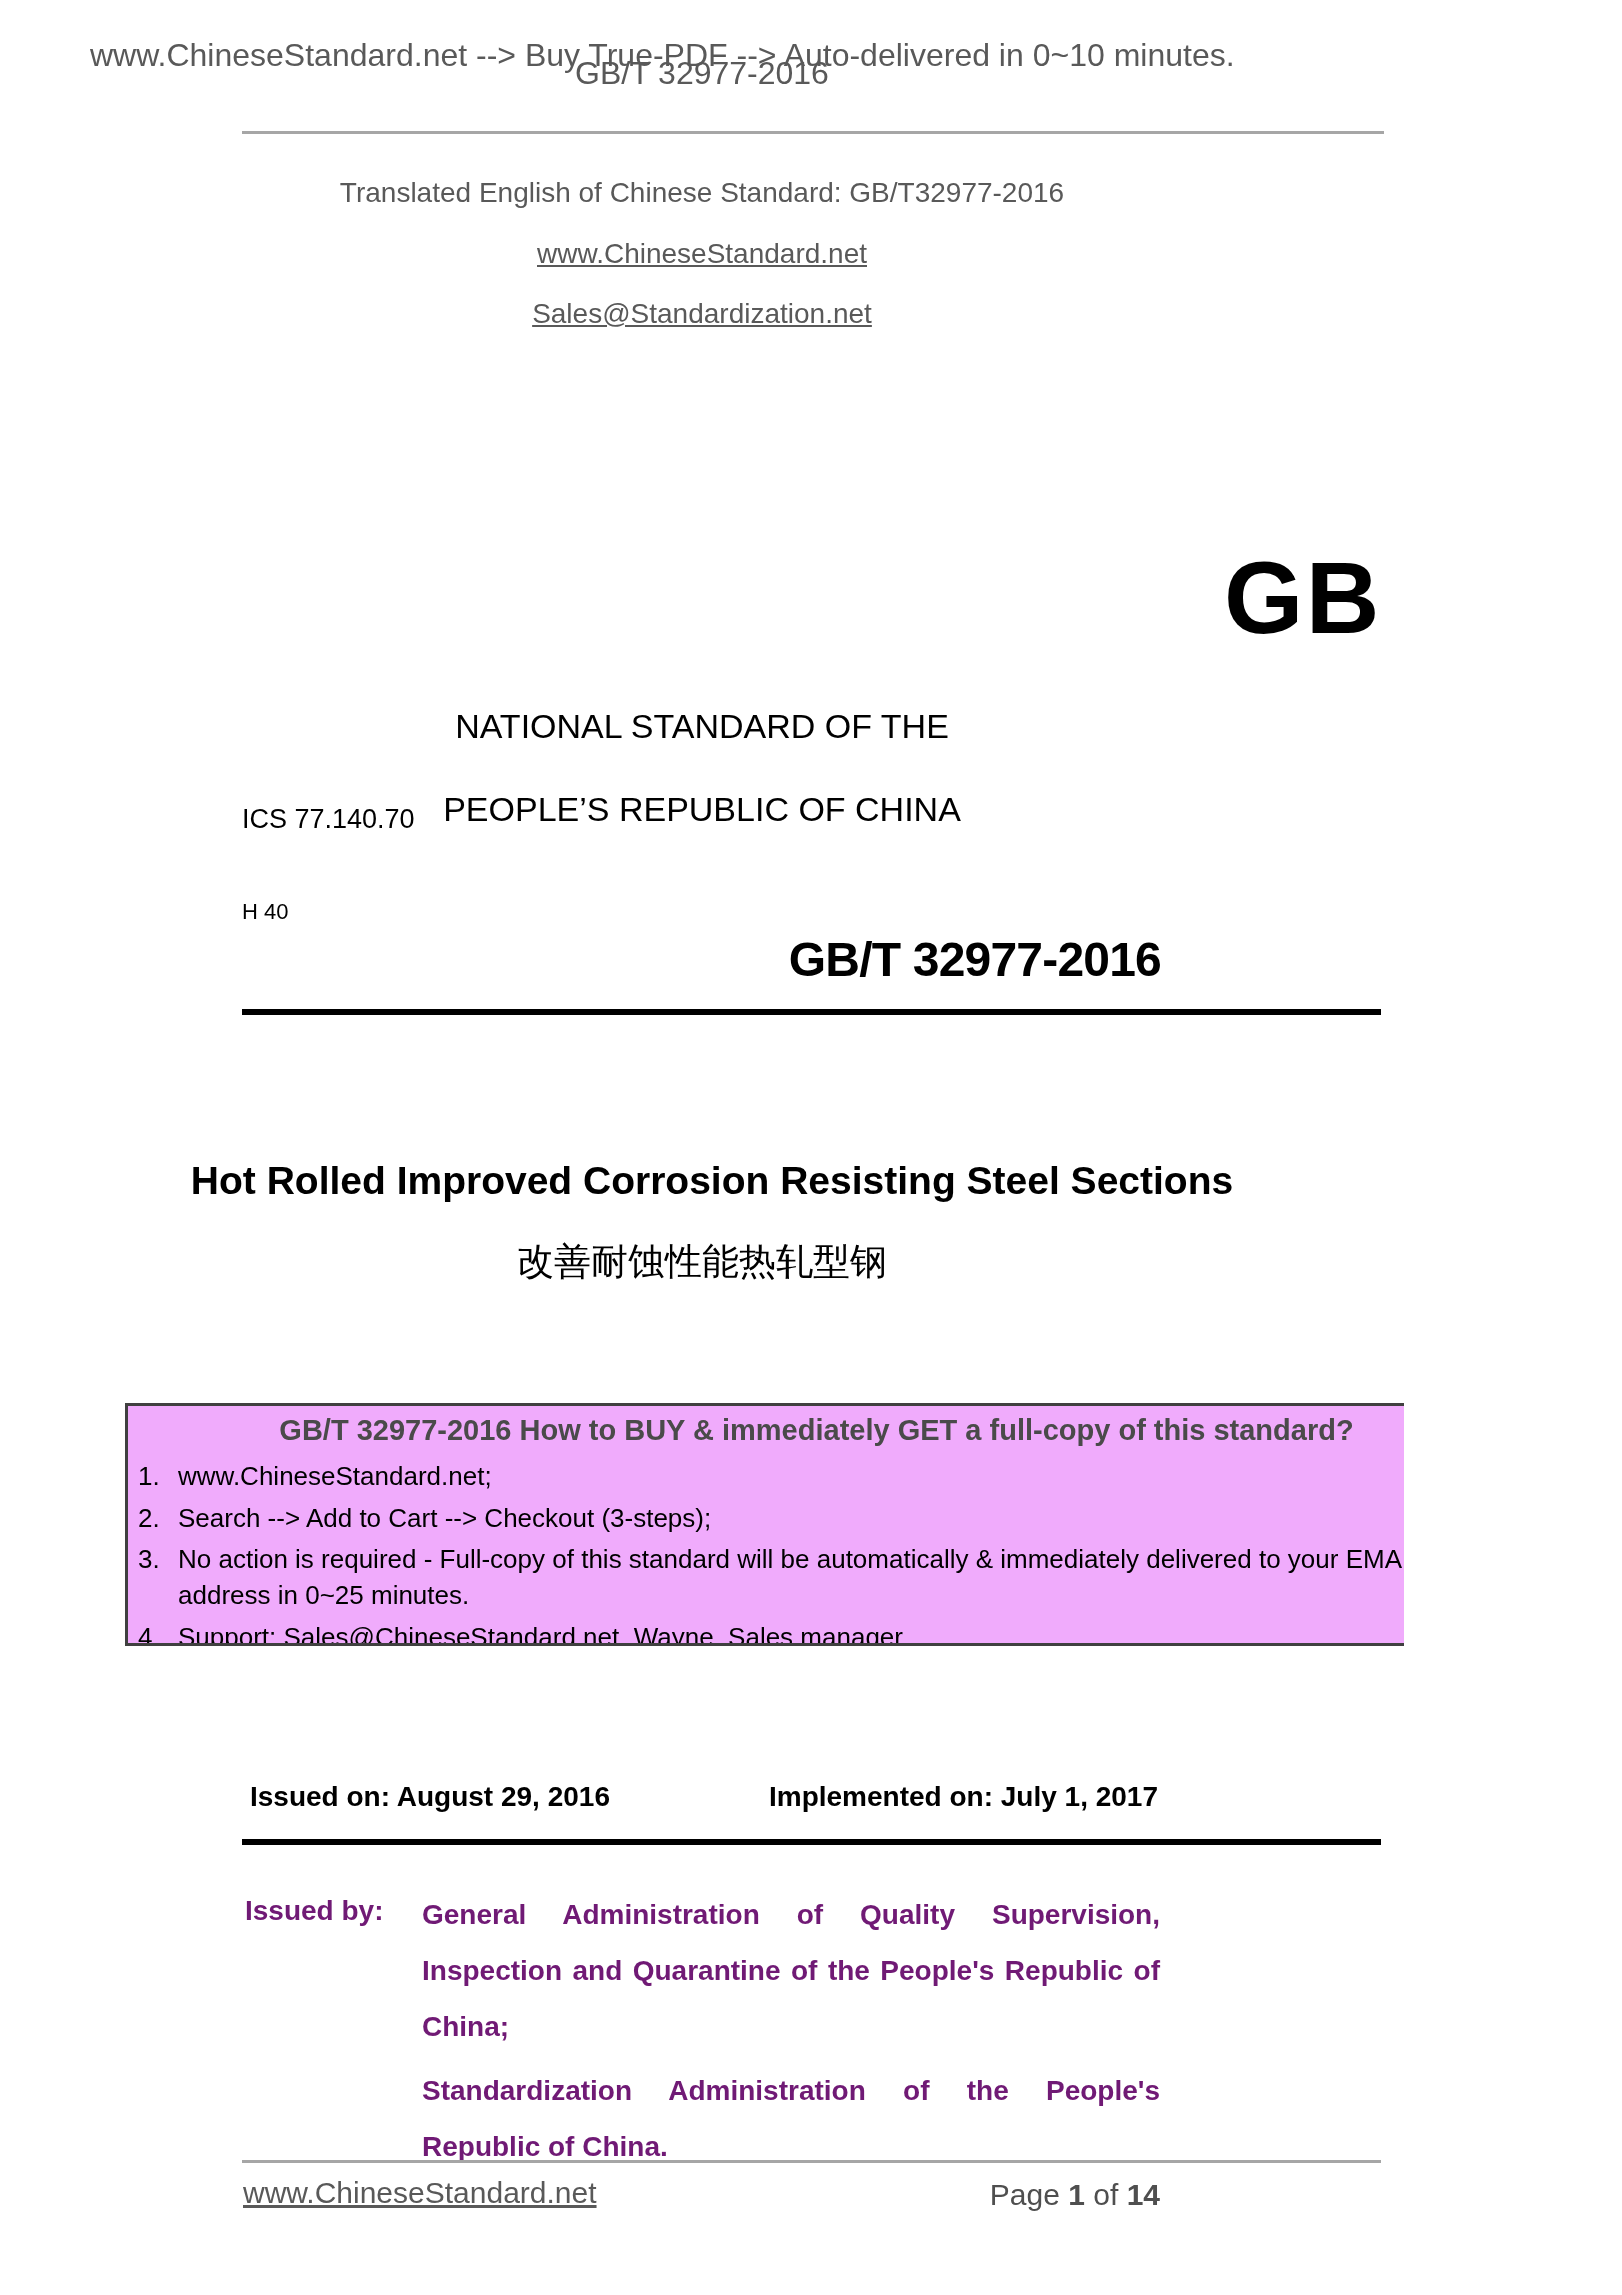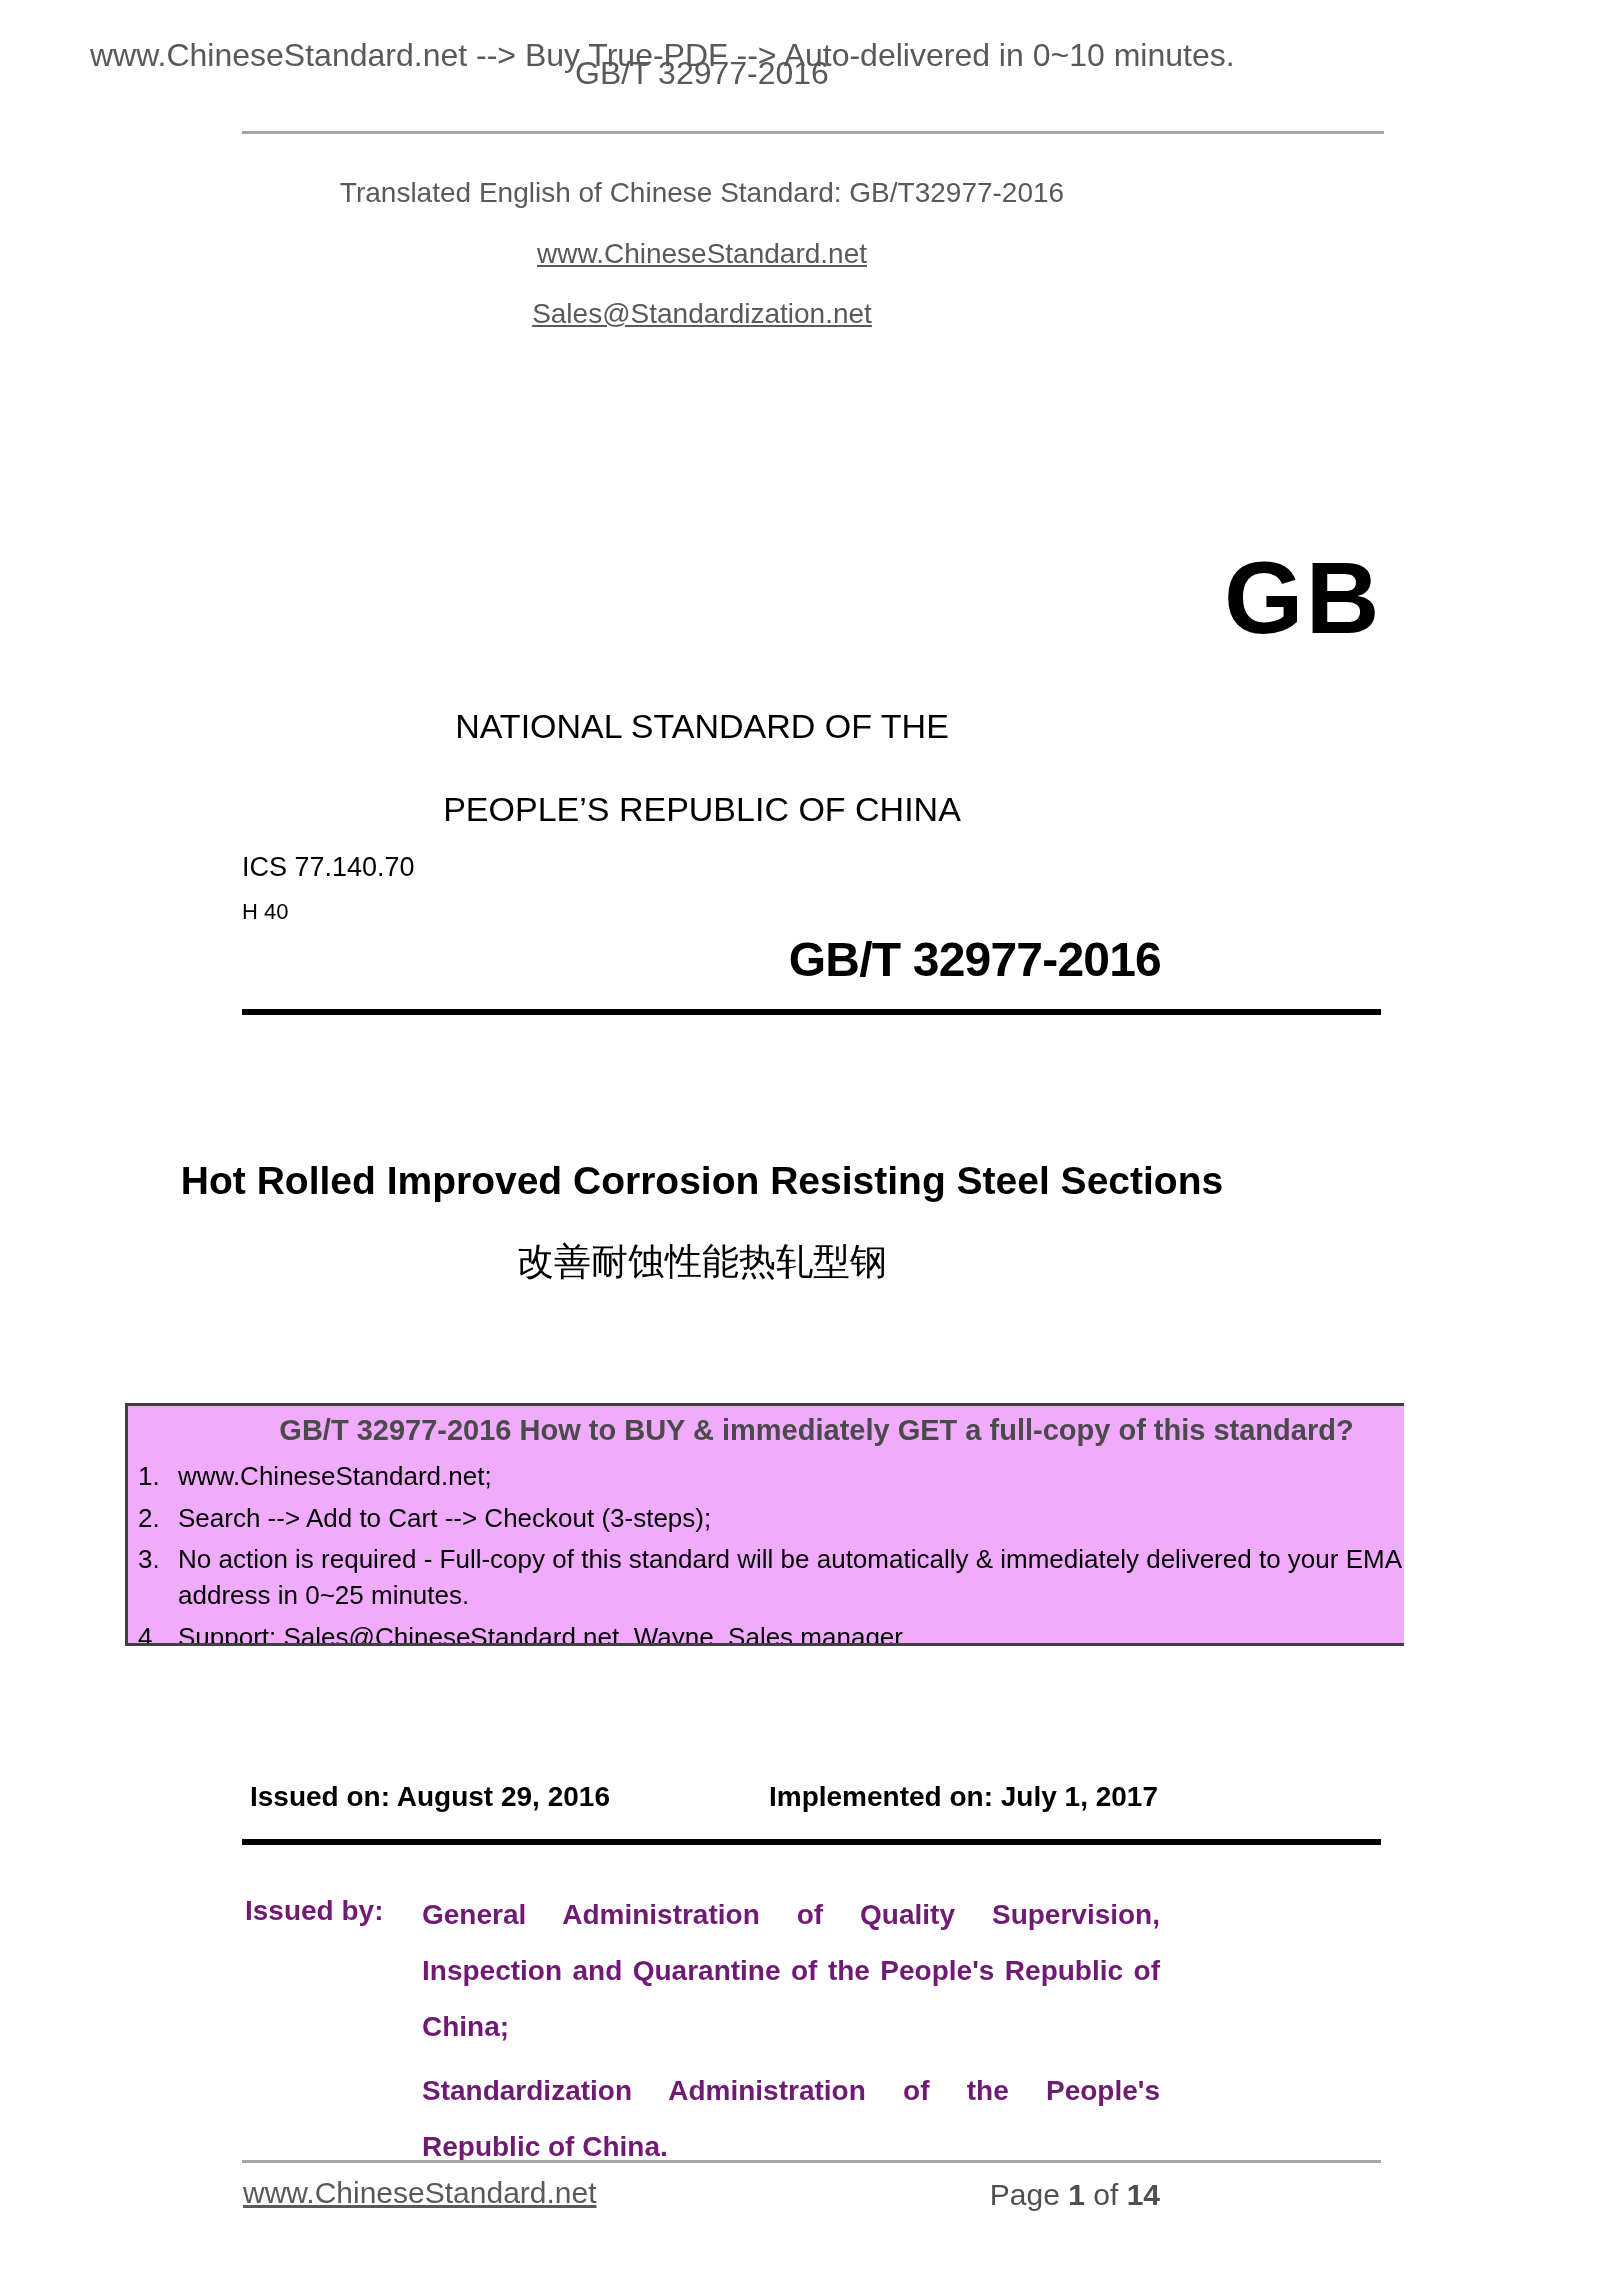--- a/index.html
+++ b/index.html
@@ -57,32 +57,32 @@
     letter-spacing: 2.5px;
   }
 
   .nat-line {
     position: absolute; left: 0; width: 100%;
     text-align: center; font-size: 34px; color: #000;
   }
   .nat1 { top: 707px; }
   .nat2 { top: 790px; }
 
-  .ics    { position: absolute; left: 242px; top: 852px; font-size: 27px; }
+  .ics    { position: absolute; left: 242px; top: 804px; font-size: 27px; }
   .hclass { position: absolute; left: 242px; top: 899px; font-size: 22px; }
 
   .std-no {
     position: absolute; right: 243px; top: 932px;
     font-size: 48px; font-weight: bold; letter-spacing: -0.8px;
     white-space: nowrap;
   }
 
   .title-en {
     position: absolute; top: 1159px; left: 0; width: 100%; margin: 0;
-    text-align: center; font-size: 39px; font-weight: bold; color: #000;
+    text-align: center; font-size: 39px; font-weight: bold; color: #000; padding-left: 10px;
   }
   .title-zh {
     position: absolute; top: 1237px; left: 0; width: 100%;
     text-align: center; font-size: 37px; color: #000;
   }
 
   .buy-box {
     position: absolute; left: 125px; top: 1403px;
     width: 1388px; height: 243px;
     border: 3.3px solid #404040;

